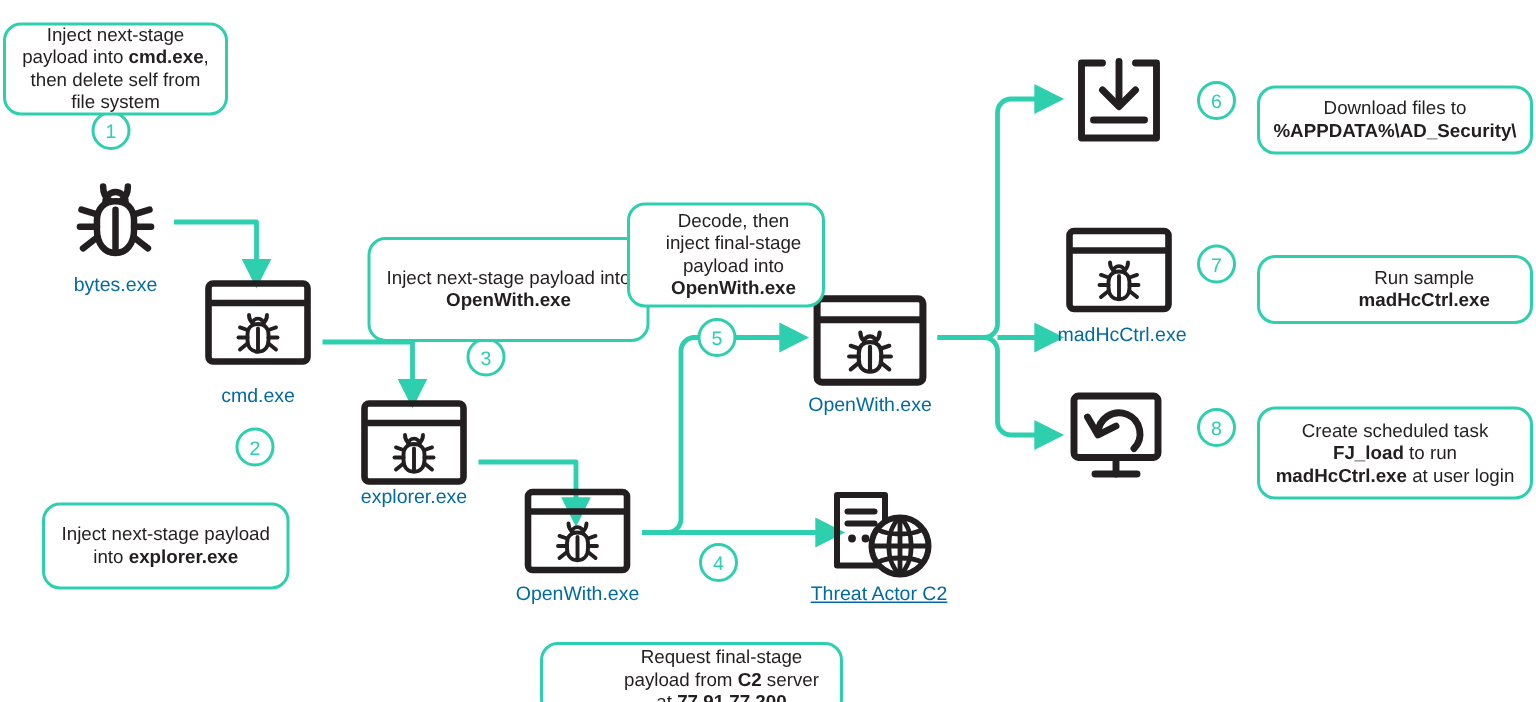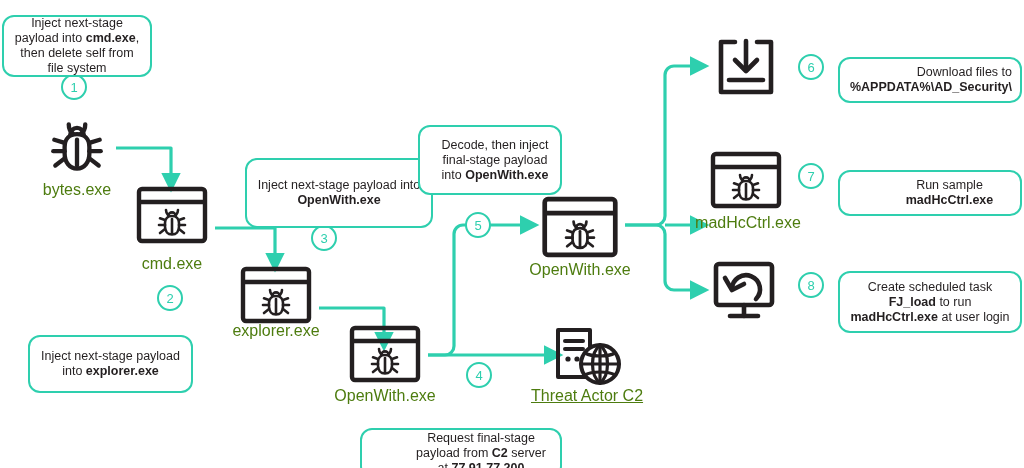--- a/index.html
+++ b/index.html
@@ -7,21 +7,21 @@
        font-family:"Liberation Sans","DejaVu Sans",sans-serif;}
   #stage{position:absolute;left:0;top:0;width:1024px;height:468px;}
   svg.wires{position:absolute;left:0;top:0;width:1024px;height:468px;pointer-events:none;}
 
   .callout{position:absolute;box-sizing:border-box;border:2.5px solid #2ecfae;
            border-radius:12px;background:#fff;display:flex;align-items:center;
            justify-content:center;text-align:center;color:#231f20;
            font-size:12.5px;line-height:15px;padding:4px 8px;margin-top:13px;}
   .callout b{font-weight:bold;}
 
-  .nodelabel{position:absolute;color:#4d7c0f;font-size:16px;line-height:15px;
+  .nodelabel{position:absolute;color:#0369a1;font-size:13px;line-height:15px;
              text-align:center;white-space:nowrap;}
 
   .stepnum{position:absolute;width:26px;height:26px;border-radius:50%;
            border:2.2px solid #2ecfae;box-sizing:border-box;color:#2ecfae;
            font-size:13px;display:flex;align-items:center;justify-content:center;
            background:#fff;font-weight:normal;}
 
   .icon{position:absolute;}
   .icon svg{display:block;}
 </style>
@@ -257,25 +257,25 @@
     </div>
 
   <div class="callout" style="left:245px;top:145px;width:188px;height:70px;">
       <span>Inject next-stage payload into <b>OpenWith.exe</b></span>
     </div>
 
   <div class="callout" style="left:360px;top:415px;width:202px;height:50px;padding-left:48px;">
       <span>Request final-stage payload from <b>C2</b> server at <b>77.91.77.200</b></span>
     </div>
 
-  <div class="callout" style="left:418px;top:112px;width:144px;height:70px;padding-left:18px;">
+  <div class="callout" style="left:418px;top:122px;width:132px;height:70px;padding-left:18px;">
       <span>Decode, then inject final-stage payload into <b>OpenWith.exe</b></span>
     </div>
 
-  <div class="callout" style="left:838px;top:44px;width:184px;height:46px;text-align:right;">
+  <div class="callout" style="left:838px;top:44px;width:184px;height:46px;">
       <span>Download files to <b>%APPDATA%\AD_Security\</b></span>
     </div>
 
   <div class="callout" style="left:838px;top:157px;width:184px;height:46px;padding-left:47px;">
       <span>Run sample <b>madHcCtrl.exe</b></span>
     </div>
 
   <div class="callout" style="left:838px;top:258px;width:184px;height:62px;">
       <span>Create scheduled task <b>FJ_load</b> to run <b>madHcCtrl.exe</b> at user login</span>
     </div>

